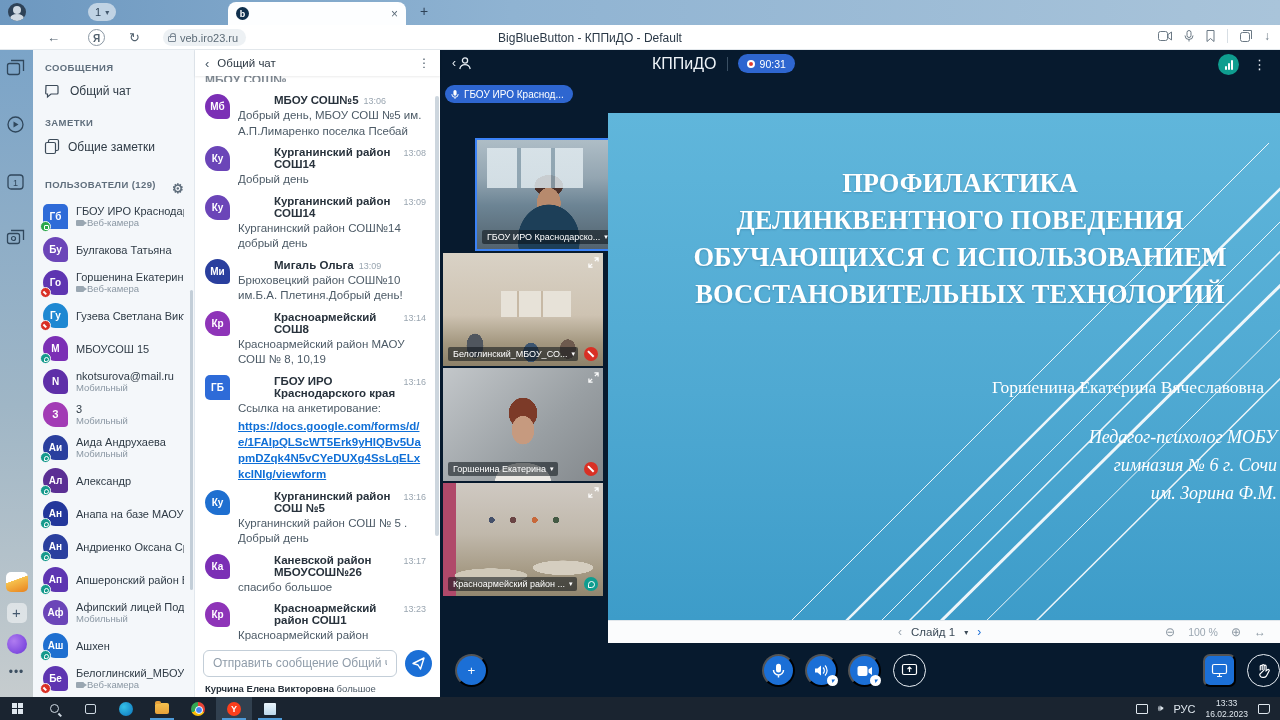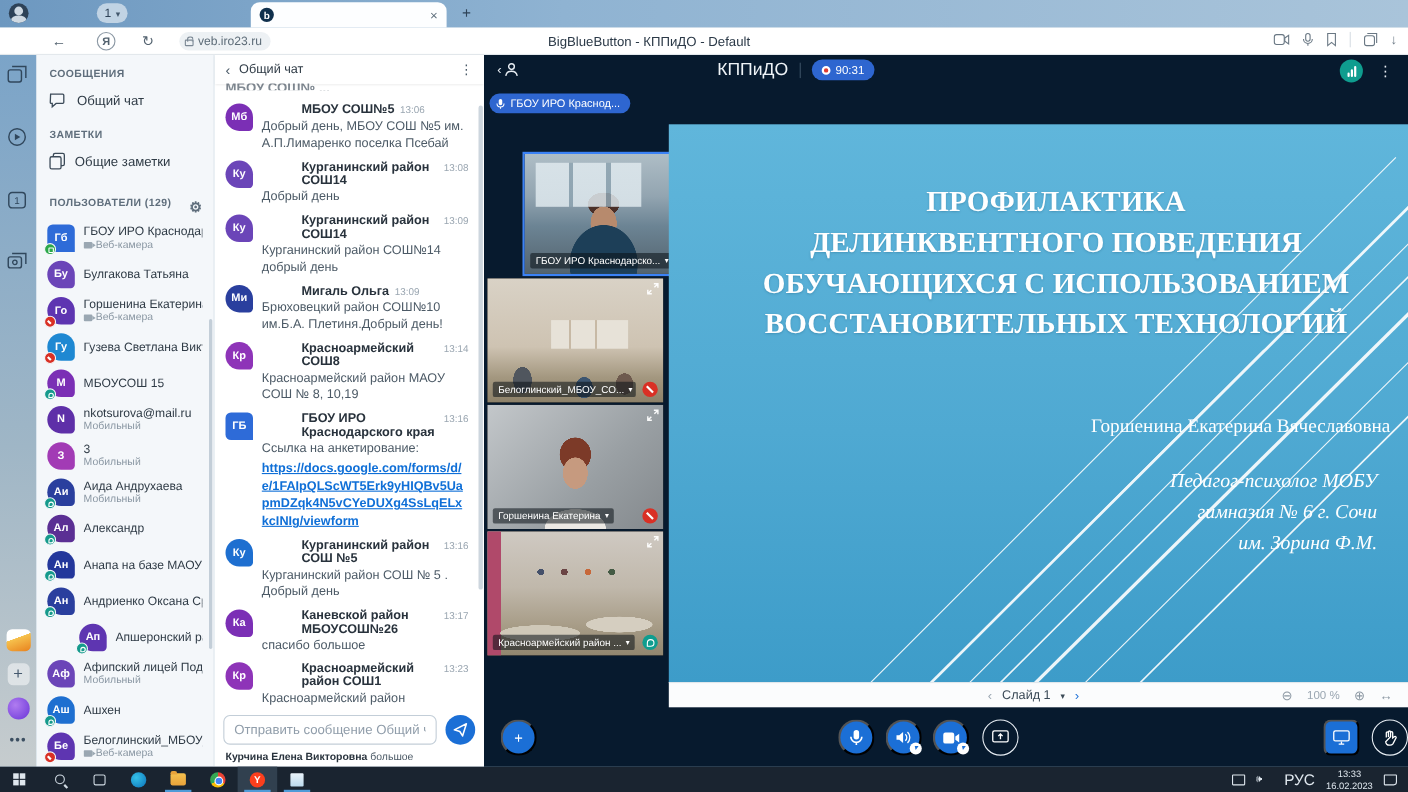--- a/index.html
+++ b/index.html
@@ -180,21 +180,21 @@
   
   .presentation { position:absolute; left:168px; top:63px; width:672px; height:530px; }
   .slide { position:relative; width:714px; height:507px; overflow:hidden;
     background:linear-gradient(180deg,#60b6db 0%,#4fa9d2 55%,#3d9cc9 100%); }
   .slide-lines { position:absolute; left:0; top:0; width:100%; height:100%; }
   .slide-title { position:absolute; left:0; right:10px; top:52px; text-align:center;
     font-family:"Liberation Serif",serif; font-weight:bold; color:#fff; font-size:26.5px; line-height:37px;
     text-shadow:0 1px 2px rgba(0,60,90,.25); }
   .slide-presenter { position:absolute; right:58px; top:264px; color:#fff;
     font-family:"Liberation Serif",serif; font-size:17.5px; }
-  .slide-role { position:absolute; right:70px; top:310px; color:#fff; text-align:right;
+  .slide-role { position:absolute; right:45px; top:310px; color:#fff; text-align:right;
     font-family:"Liberation Serif",serif; font-style:italic; font-size:18px; line-height:28px; }
   .slide-expand { position:absolute; right:8px; top:6px; width:22px; height:20px; background:#f2f6f9;
     border-radius:3px; color:#44535f; display:flex; align-items:center; justify-content:center; }
   .wb-tools { position:absolute; right:6px; top:195px; width:26px; background:#fff; border-radius:4px;
     box-shadow:0 1px 3px rgba(0,0,0,.3); display:flex; flex-direction:column; }
   .wb-btn { height:27px; display:flex; align-items:center; justify-content:center; color:#5a6873;
     border-bottom:1px solid #e5eaee; position:relative; }
   .wb-btn:last-child { border-bottom:none; }
   .wb-btn.active::after { content:""; position:absolute; left:2px; bottom:2px;
     border-left:5px solid #30404d; border-top:5px solid transparent; }
@@ -234,21 +234,21 @@
   .chrome-glyph { width:14px; height:14px; border-radius:50%;
     background:conic-gradient(#ea4335 0 33%,#fbbc05 33% 66%,#34a853 66% 100%); position:relative; }
   .chrome-glyph::after { content:""; position:absolute; left:4px; top:4px; width:6px; height:6px;
     border-radius:50%; background:#4285f4; border:1.5px solid #fff; }
   .yandex-glyph { width:14px; height:14px; border-radius:50%; background:#fc3f1d; color:#fff; font-weight:bold;
     font-size:9px; text-align:center; line-height:14px; }
   .notes-glyph { width:12px; height:12px; background:linear-gradient(180deg,#eaf4fb,#bcd9ec); border-radius:1px; }
   .tray { margin-left:auto; display:flex; align-items:center; gap:10px; padding-right:10px; color:#dfe7ee; }
   .tray-ico { width:12px; height:10px; border:1.2px solid #dfe7ee; border-radius:1px; }
   .spk { font-size:9px; }
-  .tray-lang { font-size:14px;margin-left:10px; }
+  .tray-lang { font-size:11px; }
   .tray-clock { font-size:8.5px; line-height:1.25; text-align:center; }
   .tray-note { width:12px; height:10px; border:1.2px solid #dfe7ee; border-radius:1px 1px 3px 1px; }
 
   svg { overflow:visible; }
 </style>
 </head>
 <body>
 
 <div id="tabstrip">
   <div class="profile-avatar"></div>
@@ -485,21 +485,21 @@
           <span>Ан</span>
           <i class="ubadge teal"></i>
         </span>
         <span class="umeta">
           <span class="uname"><span>Андриенко Оксана Срочьевна</span></span>
 
         </span>
       </div>
 
       <div class="user-row">
-        <span class="uavatar round" style="background: rgb(94, 53, 177); margin-left: 29px;">
+        <span class="uavatar round" style="background: rgb(94, 53, 177);">
           <span>Ап</span>
           <i class="ubadge teal"></i>
         </span>
         <span class="umeta">
           <span class="uname"><span>Апшеронский район ВСОШ №1</span></span>
 
         </span>
       </div>
 
       <div class="user-row">

